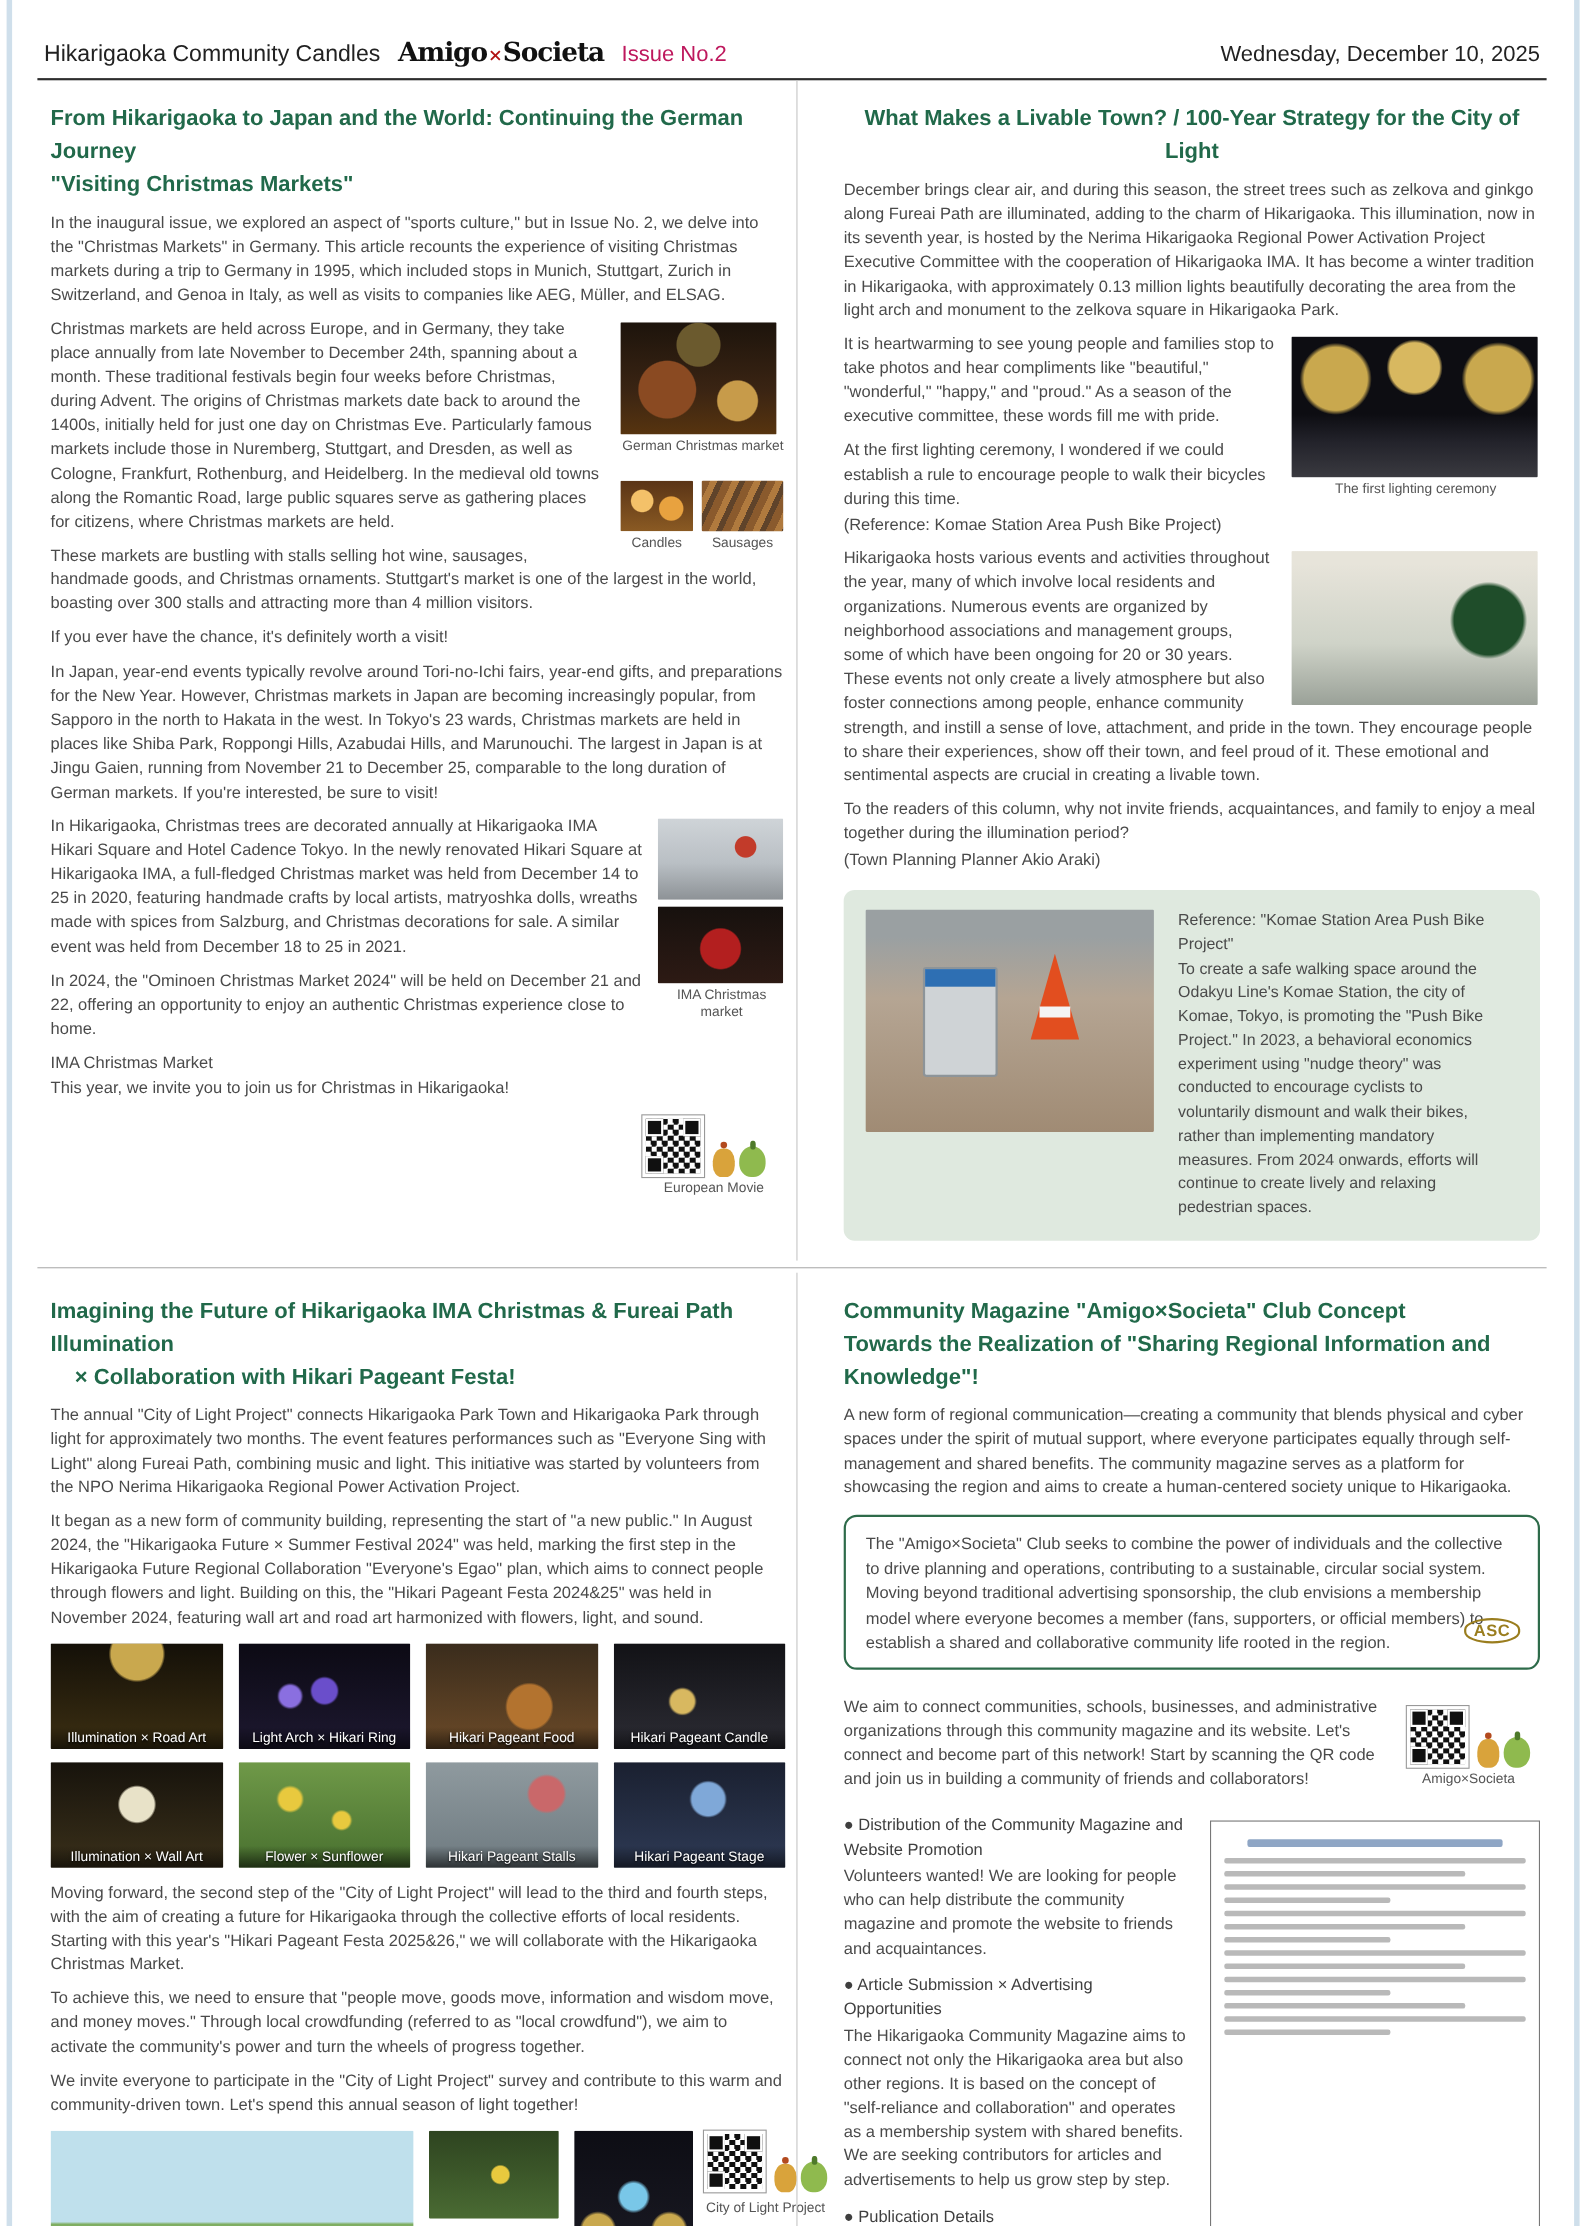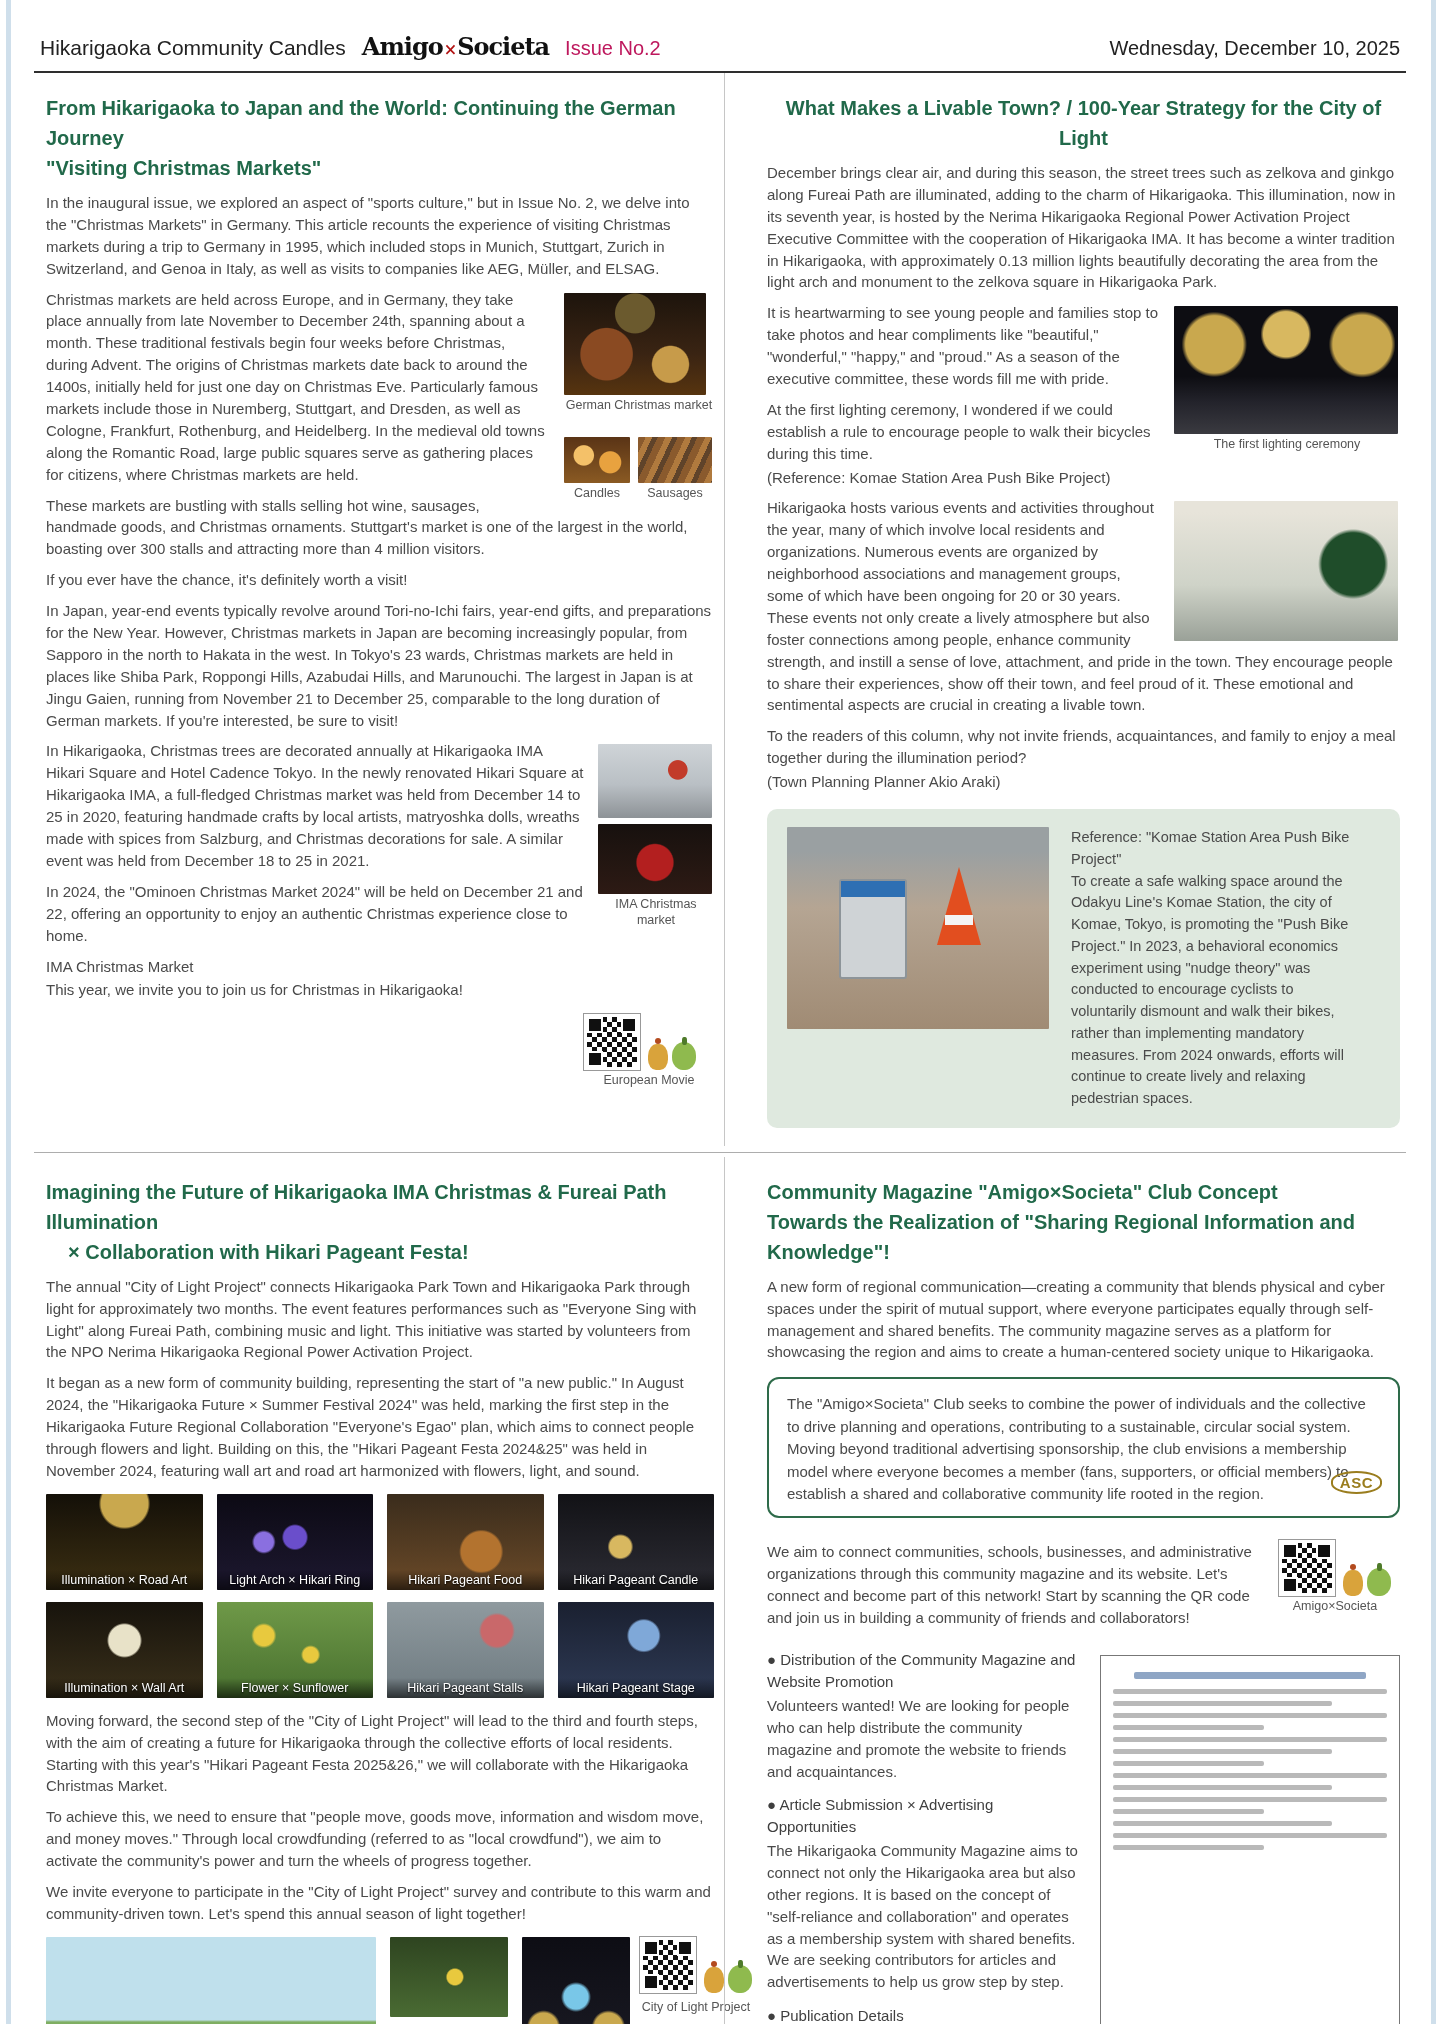--- a/index.html
+++ b/index.html
@@ -118,21 +118,21 @@
      radial-gradient(circle at 80% 45%,#c9a84e 0 10%,transparent 12%),
      linear-gradient(#0d0d14,#23232e);}
   .cl-qr-stack{flex:1;display:flex;flex-direction:column;gap:4px;}
   .qr-row{display:flex;gap:8px;align-items:flex-end;}
 
   
   .clubbox{border:2px solid #2e6b4a;border-radius:12px;padding:14px 18px 10px 18px;margin:14px 0;position:relative;}
   .clubbox p{margin:0;font-size:15px;line-height:1.5;color:#4a4a4a;}
   .asc{position:absolute;right:16px;bottom:22px;color:#9a7d1e;border:2px solid #9a7d1e;border-radius:50%/45%;
        font-weight:700;font-size:15px;padding:1px 7px;letter-spacing:.5px;}
-  .qr-para{display:flex;gap:18px;align-items:flex-start;}
+  .qr-para{display:flex;gap:18px;align-items:center;}
   .qr-para .txt{flex:1;}
   .qr-side{width:130px;text-align:center;padding-top:8px;}
   .qr-side .qr-row{justify-content:center;}
   .bullets{position:relative;}
   .formthumb{float:right;width:300px;height:372px;border:1px solid #777;margin:6px 0 8px 18px;padding:14px 12px;box-sizing:border-box;background:#fff;}
   .formthumb .fl{height:5px;background:#b9b9b9;margin:7px 0;border-radius:2px;}
   .formthumb .fl.short{width:55%;} .formthumb .fl.mid{width:80%;}
   .formthumb .ft{height:7px;background:#8fa6c5;margin:2px auto 10px auto;width:85%;border-radius:2px;}
   .bullet-h{font-size:15px;color:#3f3f3f;margin:12px 0 2px 0;line-height:1.45;}
   .bullet-b{font-size:15px;line-height:1.46;margin:2px 0 8px 0;color:#4a4a4a;}

